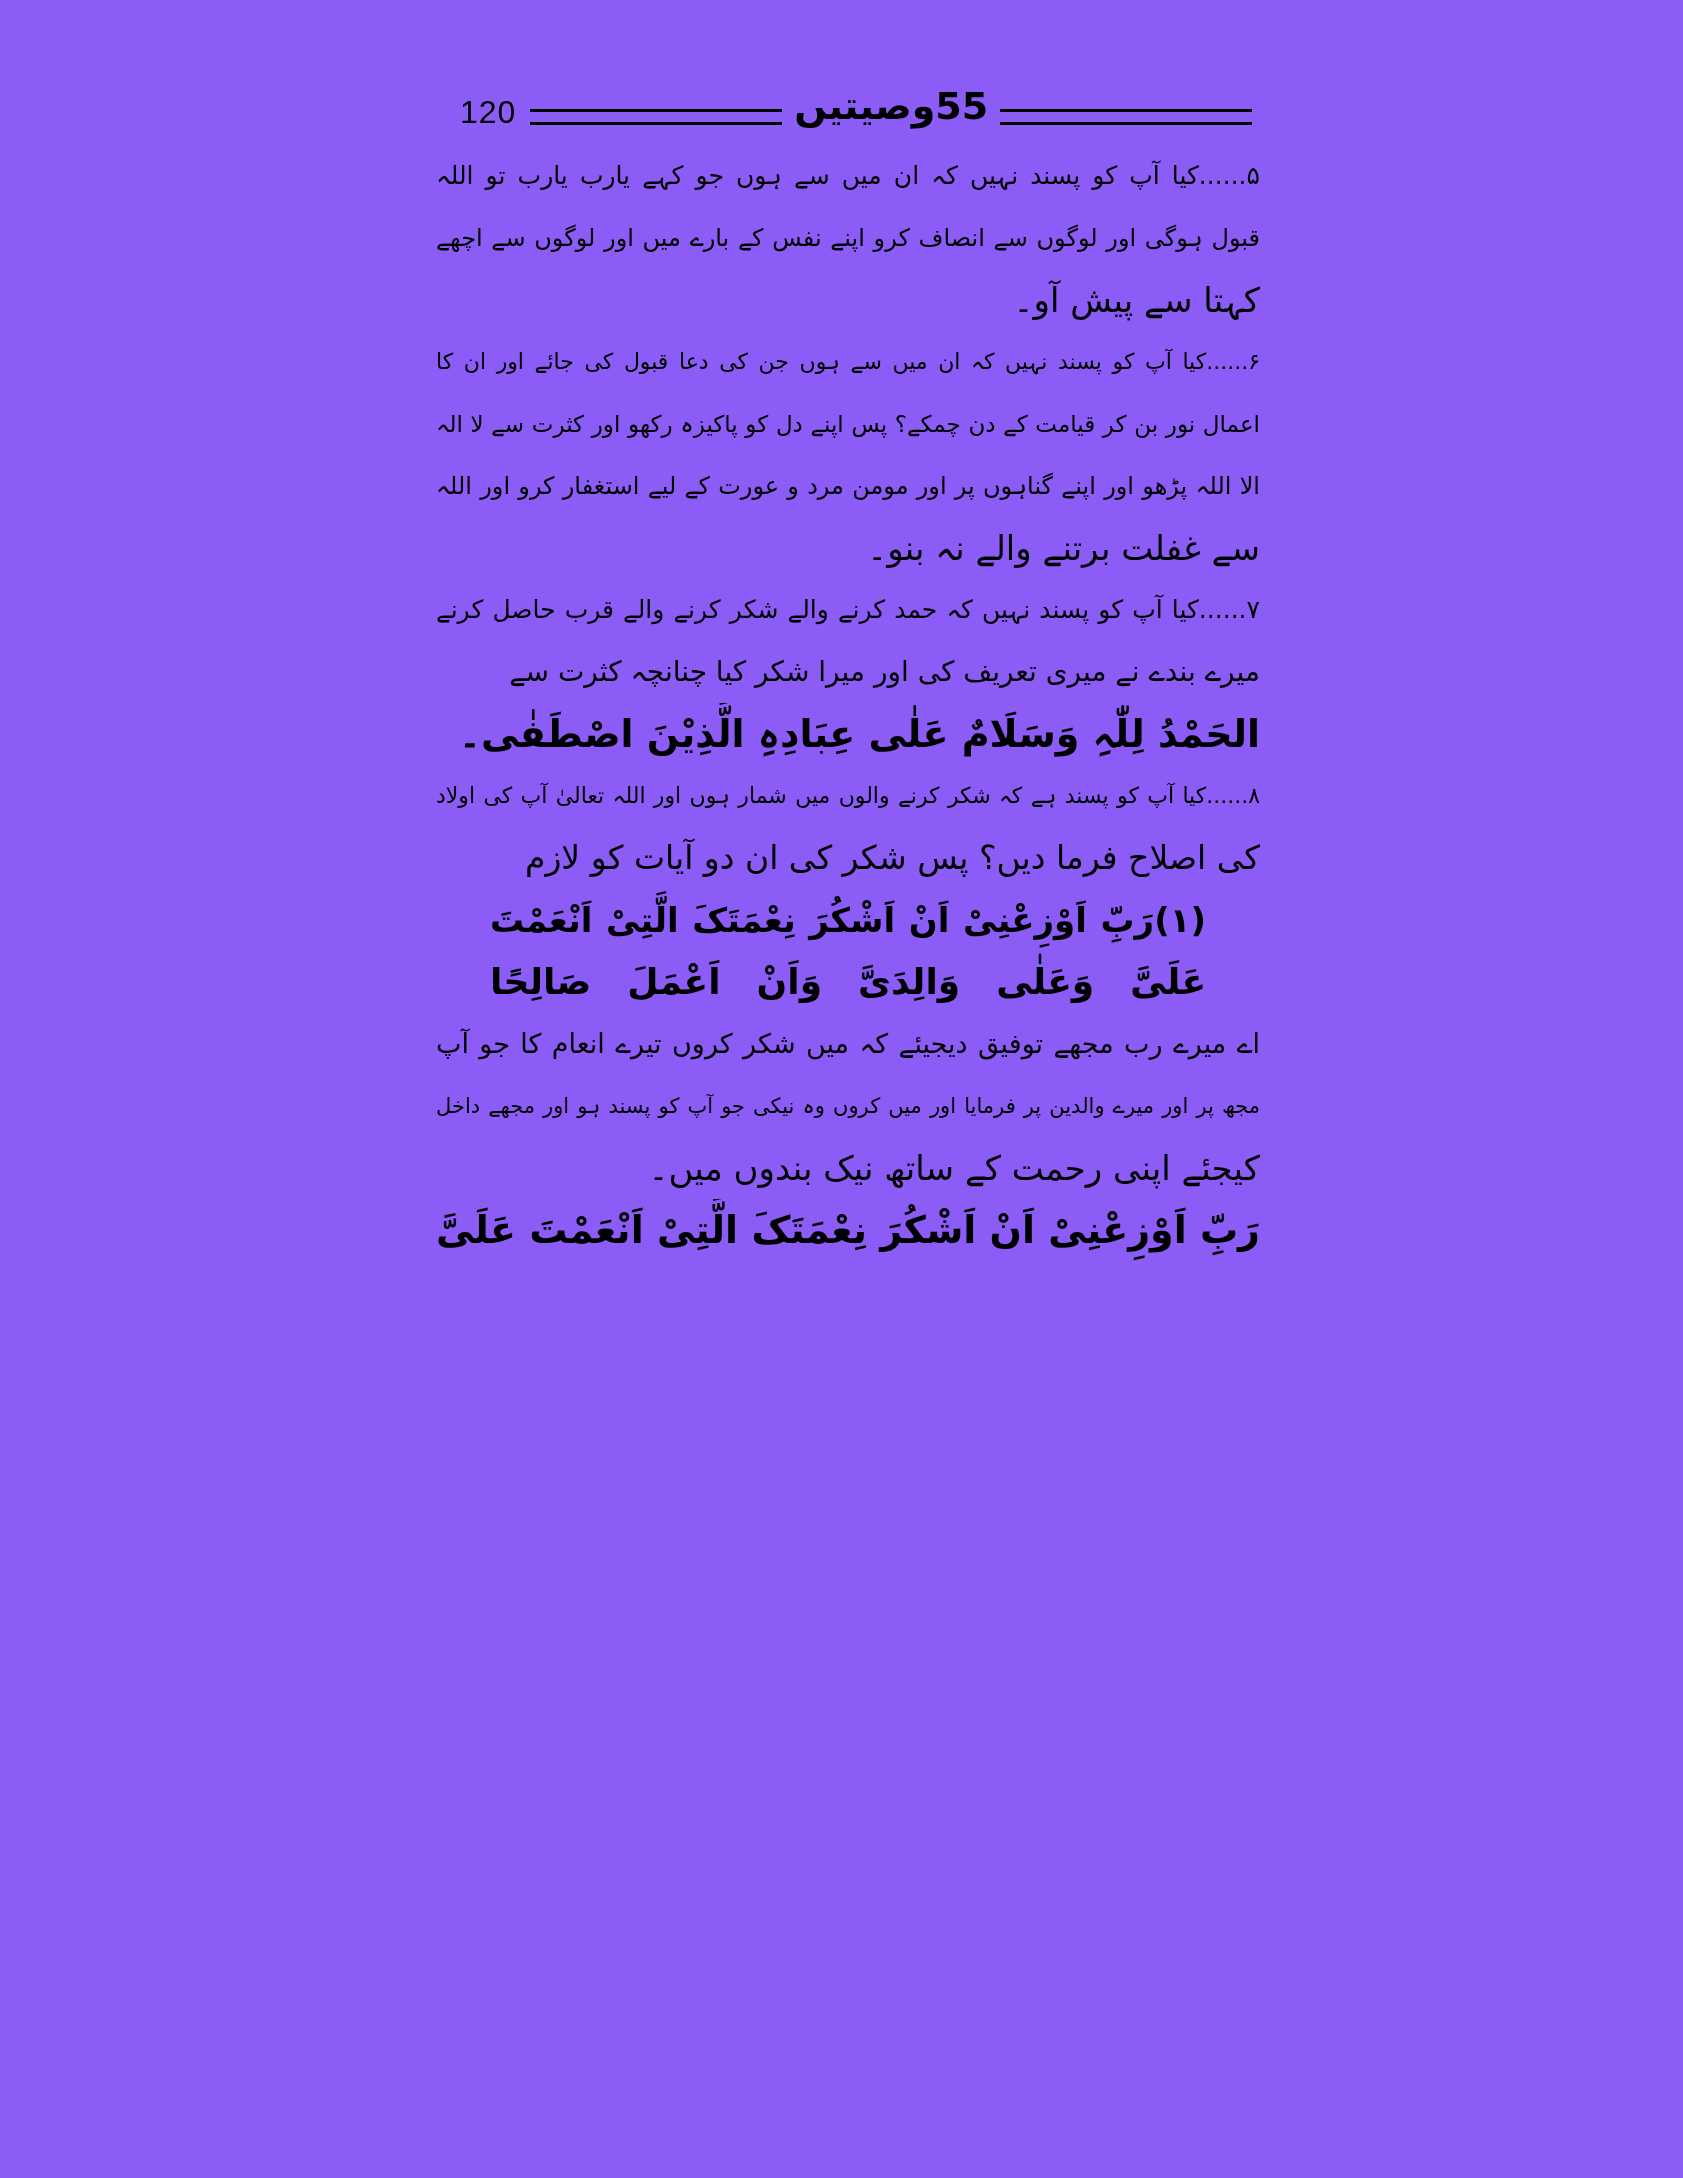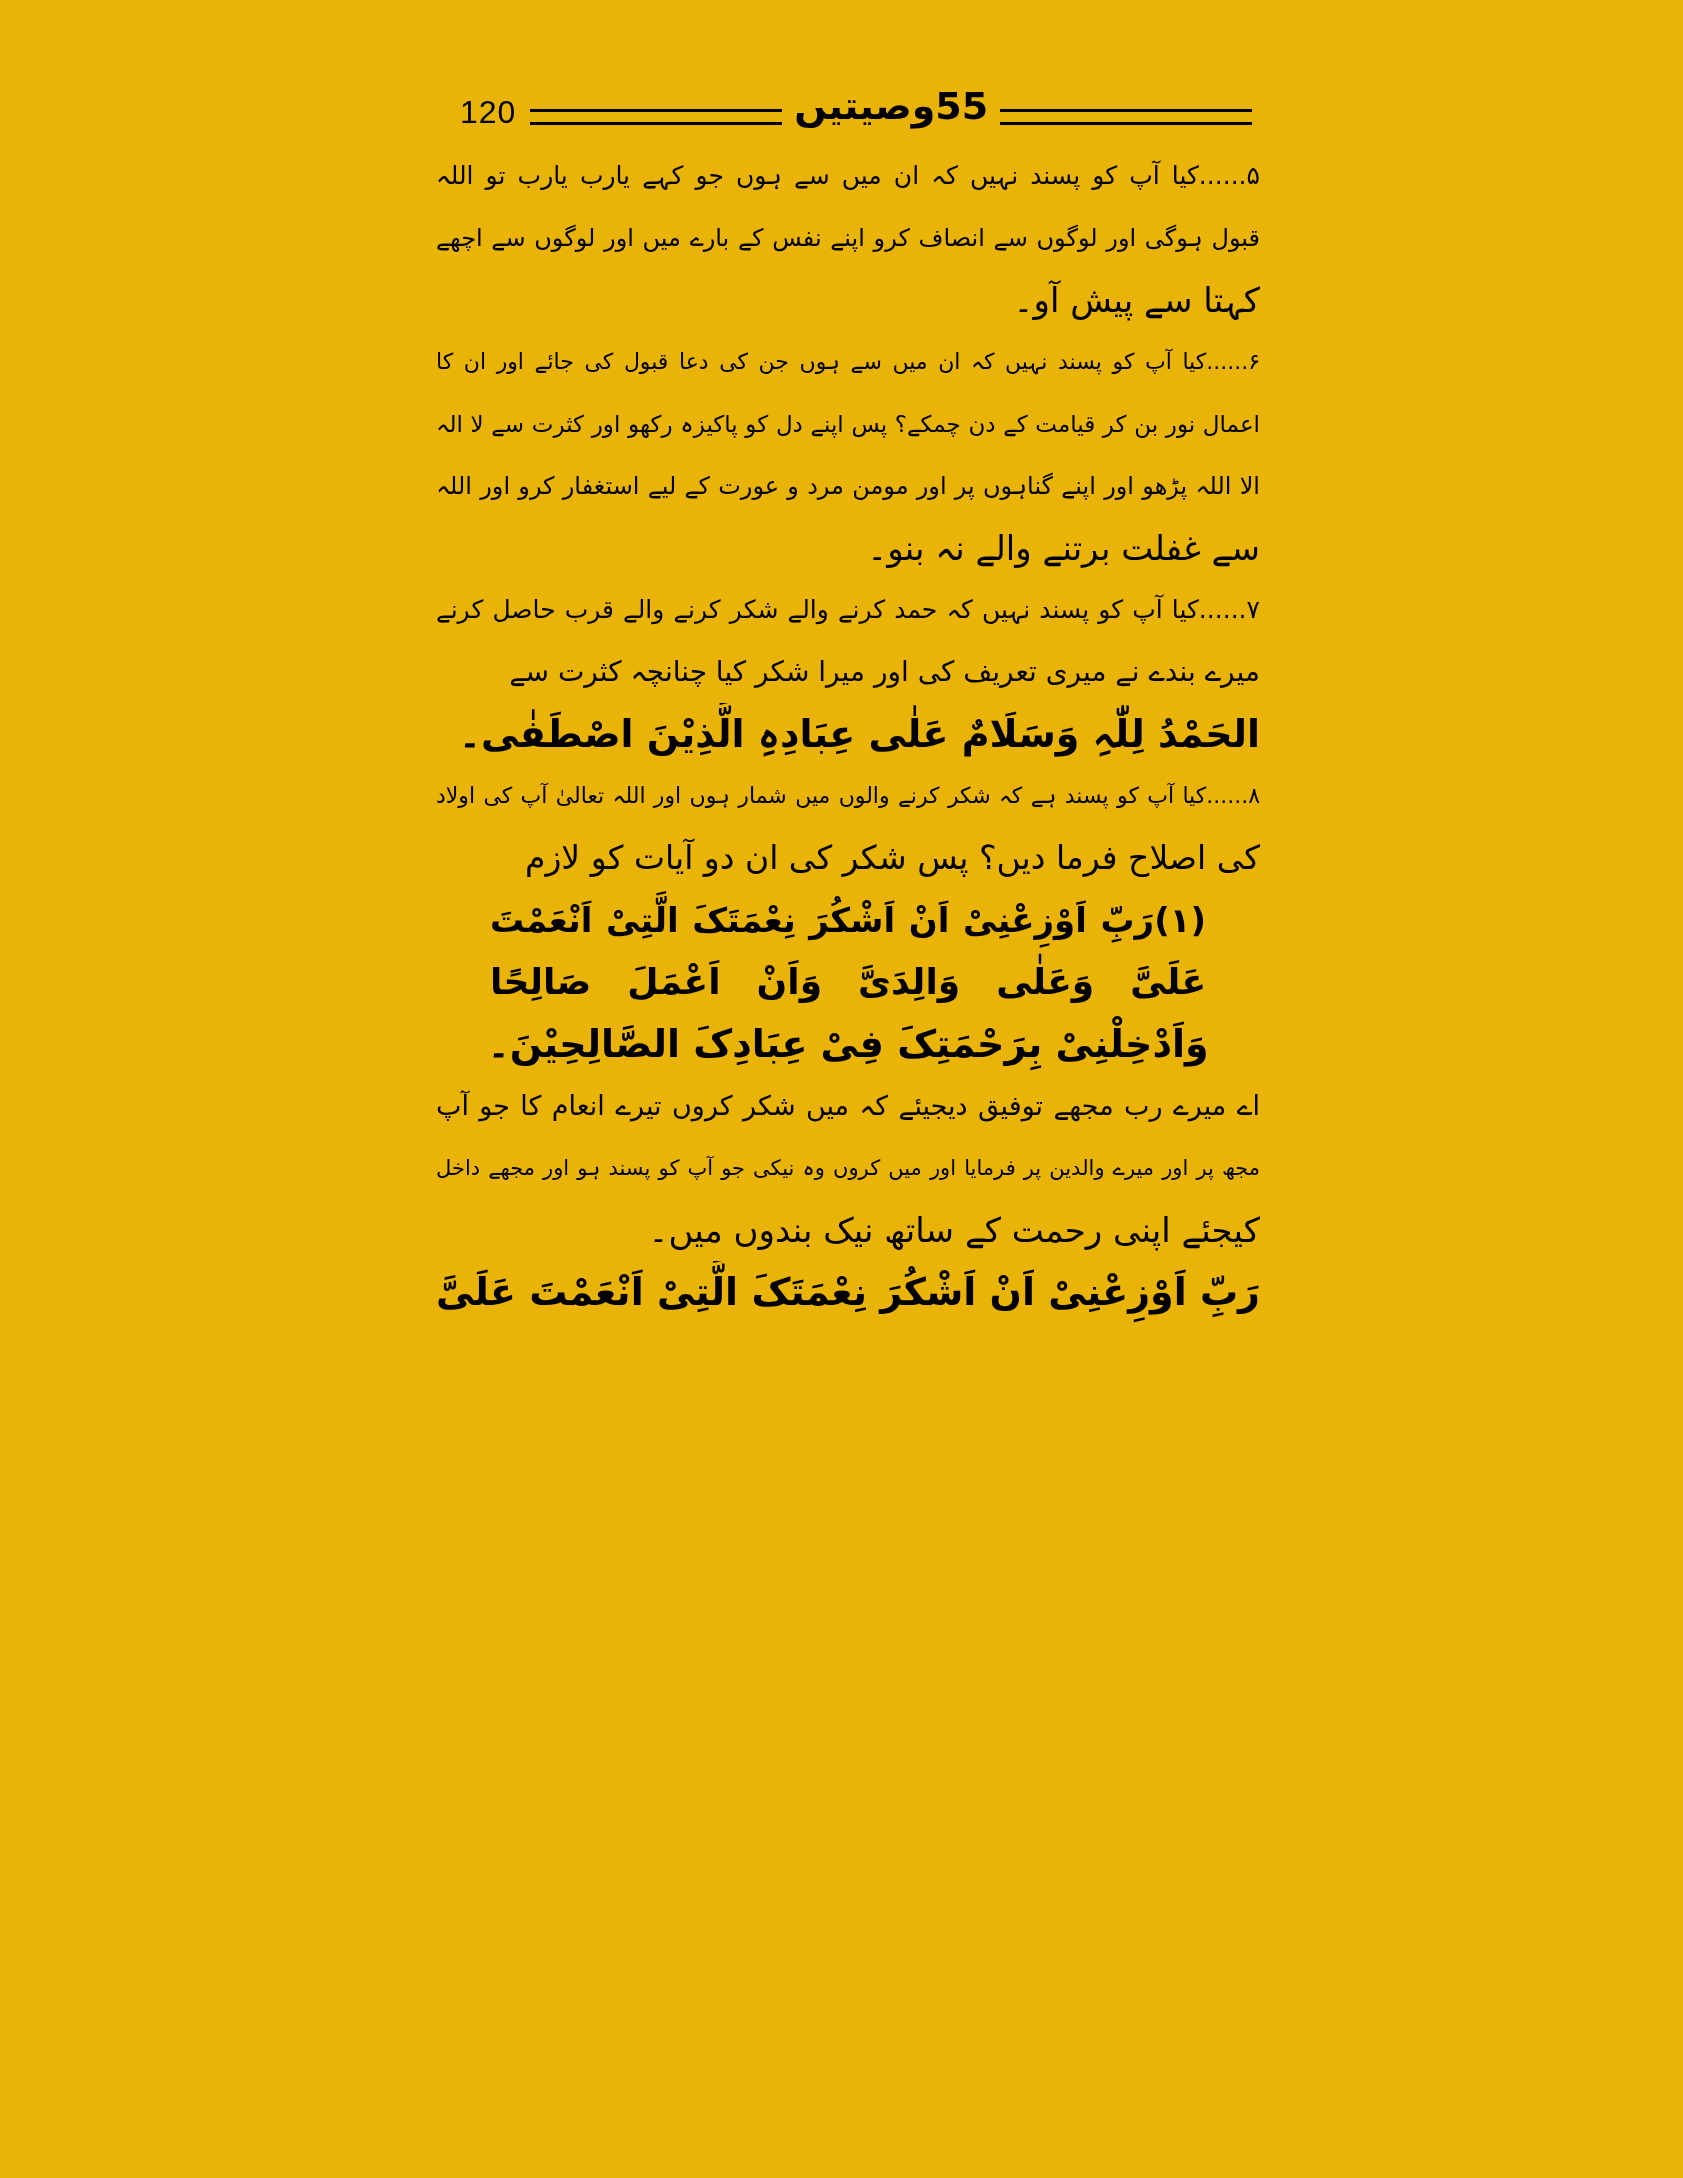--- a/index.html
+++ b/index.html
@@ -10,21 +10,21 @@
   body {
     width: 1683px;
     height: 2178px;
     position: relative;
     font-family: "DejaVu Sans", sans-serif;
     color: #000;
   }
   .sheet {
     position: absolute;
     inset: 0;
-    background: #eab308;
+    background: #8b5cf6;
   }
   
   .page-header {
     position: absolute;
     left: 436px;
     top: 61px;
     width: 824px;
     height: 69px;
     display: flex;
     align-items: flex-end;
@@ -115,21 +115,20 @@
     <div class="ln jst" style="font-size: 25px;">۷......کیا آپ کو پسند نہیں کہ حمد کرنے والے شکر کرنے والے قرب حاصل کرنے</div>
     <div class="ln end" style="font-size: 28px;">میرے بندے نے میری تعریف کی اور میرا شکر کیا چنانچہ کثرت سے پڑھو۔</div>
 
     <div class="ln ar end">الحَمْدُ لِلّٰہِ وَسَلَامٌ عَلٰی عِبَادِہِ الَّذِیْنَ اصْطَفٰی۔</div>
 
     <div class="ln jst" style="font-size: 22px;">۸......کیا آپ کو پسند ہے کہ شکر کرنے والوں میں شمار ہوں اور اللہ تعالیٰ آپ کی اولاد</div>
     <div class="ln end" style="font-size: 33px;">کی اصلاح فرما دیں؟ پس شکر کی ان دو آیات کو لازم پکڑو۔</div>
 
     <div class="ln ar vjst" style="font-size: 34px;">(۱)رَبِّ اَوْزِعْنِیْ اَنْ اَشْکُرَ نِعْمَتَکَ الَّتِیْ اَنْعَمْتَ</div>
     <div class="ln ar vjst" style="font-size: 36px;">عَلَیَّ وَعَلٰی وَالِدَیَّ وَاَنْ اَعْمَلَ صَالِحًا تَرْضَاہُ</div>
-    <div class="ln ar ctr">وَاَدْخِلْنِیْ بِرَحْمَتِکَ فِیْ عِبَادِکَ الصَّالِحِیْنَ۔</div>
 
     <div class="ln jst" style="font-size: 27px;">اے میرے رب مجھے توفیق دیجیئے کہ میں شکر کروں تیرے انعام کا جو آپ نے</div>
     <div class="ln jst" style="font-size: 21px;">مجھ پر اور میرے والدین پر فرمایا اور میں کروں وہ نیکی جو آپ کو پسند ہو اور مجھے داخل</div>
     <div class="ln end">کیجئے اپنی رحمت کے ساتھ نیک بندوں میں۔</div>
 
     <div class="ln ar end">رَبِّ اَوْزِعْنِیْ اَنْ اَشْکُرَ نِعْمَتَکَ الَّتِیْ اَنْعَمْتَ عَلَیَّ</div>
   </main>
 
 </div>
 

